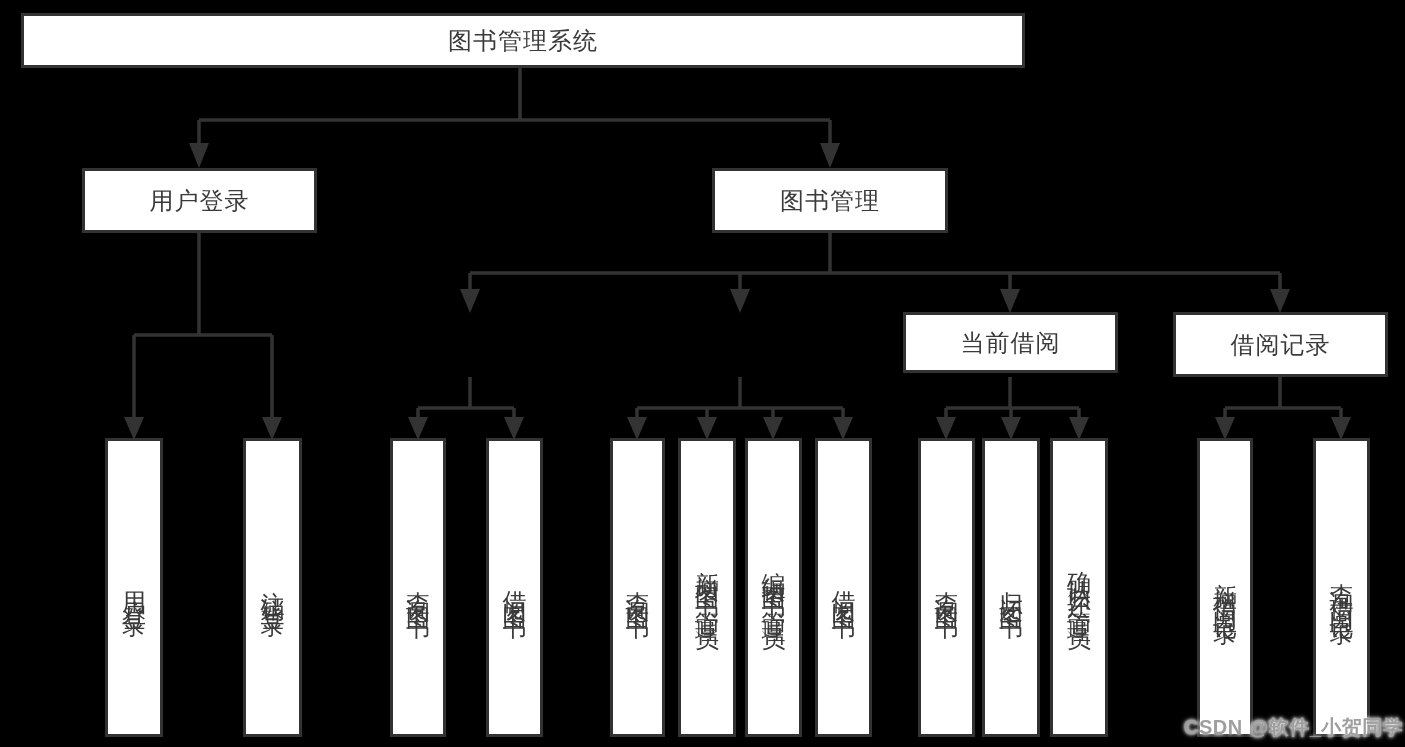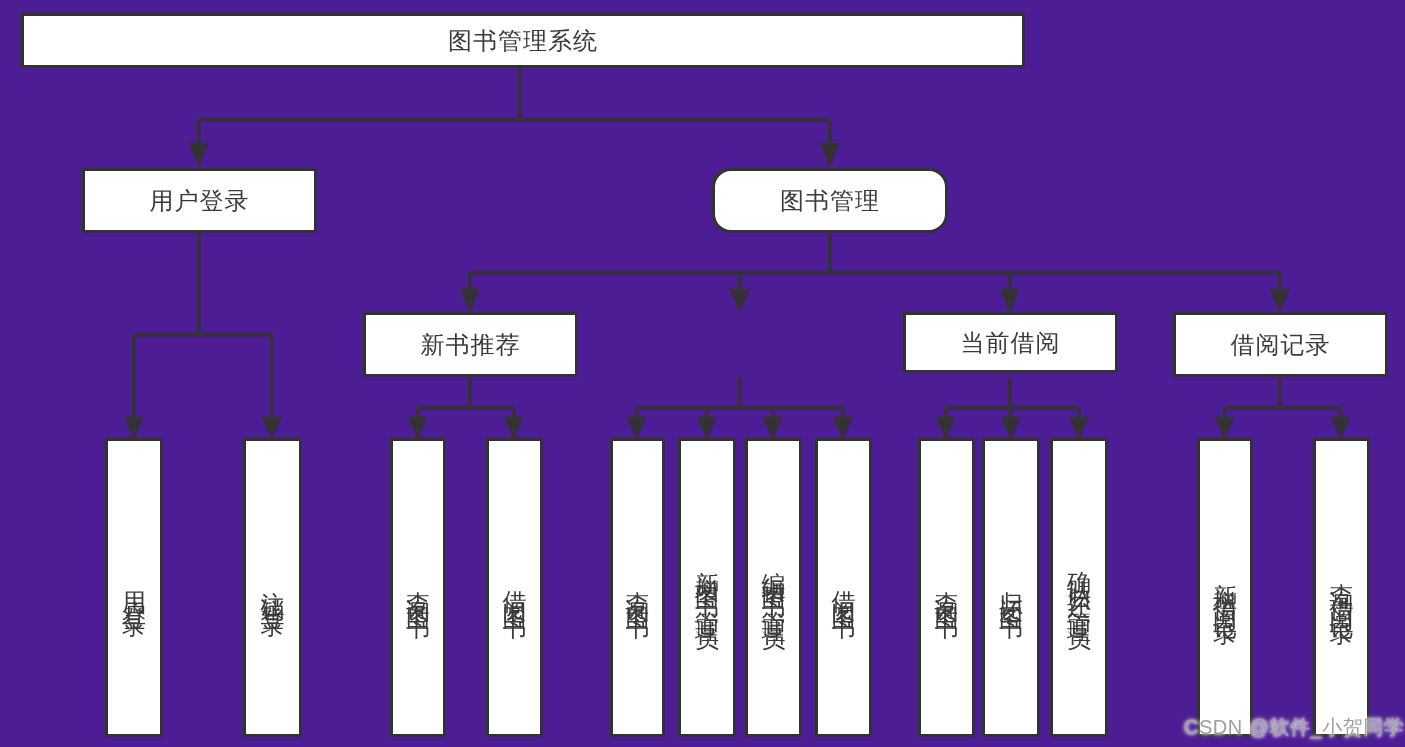--- a/index.html
+++ b/index.html
@@ -1,20 +1,20 @@
 <!DOCTYPE html>
 <html><head>
 <meta charset="utf-8">
 <style>
   html, body { margin: 0; padding: 0; background: #ffffff; }
   #stage {
     position: relative;
     width: 1405px;
     height: 747px;
-    background: #4c1d95;
+    background: #000000;
     font-family: "Liberation Sans", "DejaVu Sans", sans-serif;
     overflow: hidden;
   }
   #wires {
     position: absolute;
     left: 0; top: 0;
     width: 1405px; height: 747px;
     z-index: 1;
   }
   .box {
@@ -41,20 +41,21 @@
   #watermark {
     position: absolute;
     left: 1184px;
     top: 714px;
     z-index: 5;
     font-size: 20px;
     color: #9e9e9e;
     letter-spacing: 0.5px;
     white-space: nowrap;
     text-shadow: 0 0 3px #ffffff, 0 0 5px #ffffff;
+    font-weight: bold;
   }
 </style>
 </head>
 <body>
 
 <div id="stage">
 
   <svg id="wires" viewBox="0 0 1405 747" xmlns="http://www.w3.org/2000/svg">
 
     <path d="M520 68 V120 M199 120 H830 M199 120 V146 M830 120 V146
@@ -88,27 +89,24 @@
     <polygon points="1331,417 1351,417 1341,440" fill="#333333"></polygon>
   </svg>
 
   <div class="box hbox" style="left:21px; top:13px; width:1004px; height:55px;">
     <span class="lbl">图书管理系统</span>
   </div>
 
   <div class="box hbox" style="left:82px; top:168px; width:235px; height:65px;">
     <span class="lbl">用户登录</span>
   </div>
-  <div class="box hbox" style="left:712px; top:168px; width:236px; height:65px;border-radius:19px;">
+  <div class="box hbox" style="left:712px; top:168px; width:236px; height:65px;">
     <span class="lbl">图书管理</span>
   </div>
 
-  <div class="box hbox" style="left:363px; top:312px; width:215px; height:65px;">
-    <span class="lbl">新书推荐</span>
-  </div>
   <div class="box hbox" style="left:903px; top:312px; width:215px; height:61px;">
     <span class="lbl">当前借阅</span>
   </div>
   <div class="box hbox" style="left:1173px; top:312px; width:215px; height:65px;">
     <span class="lbl">借阅记录</span>
   </div>
 
   <div class="box vbox" style="left:105px; top:438px; width:58px; height:299px;">
     <span class="lbl">用户登录</span>
   </div>

